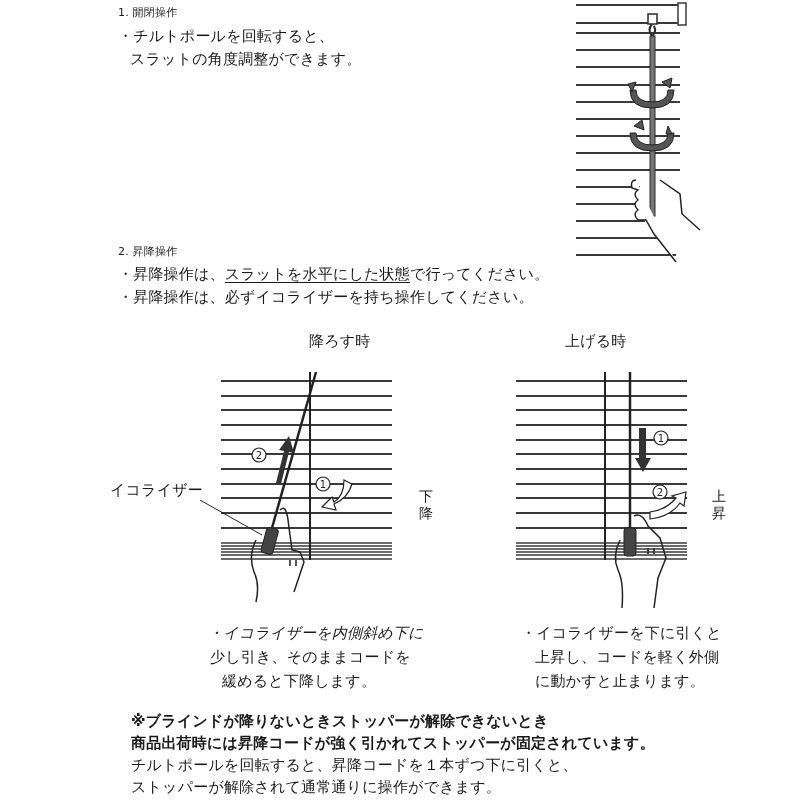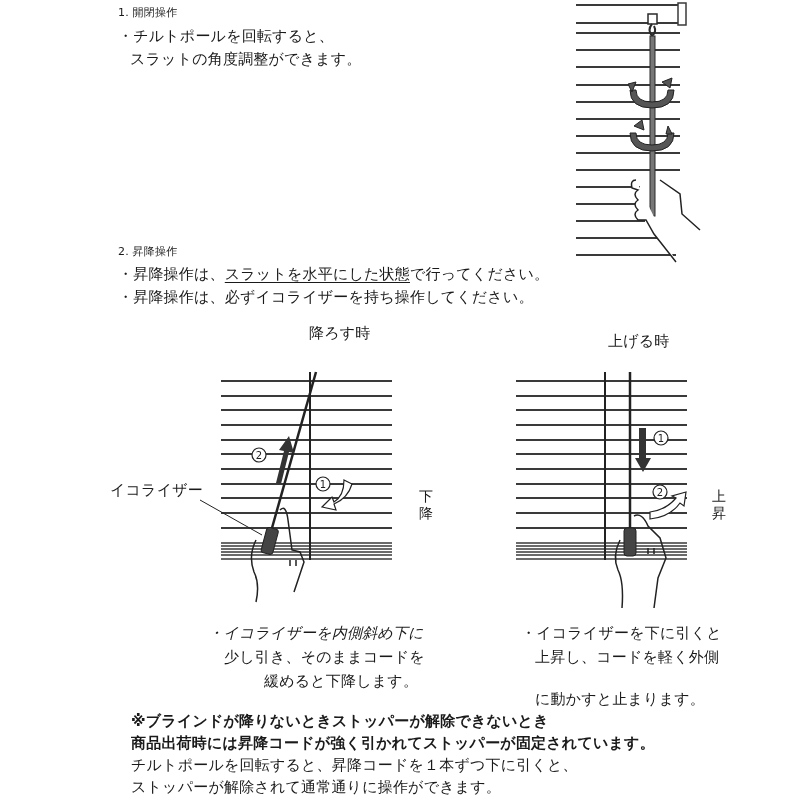--- a/index.html
+++ b/index.html
@@ -57,22 +57,22 @@
 
   <path d="M636 180 q-6 0 -4 8 l6 2 q-6 4 0 10 q-6 4 0 10 q-6 4 0 10 l8 0 l8 14 l22 28 M660 180 l20 14 l2 20 l18 16" fill="#fff" stroke="#222" stroke-width="1.5"></path>
 </svg>
 
 <div class="txt h" style="left:118px;top:242px;">2. 昇降操作</div>
 <div class="txt" style="left:118px;top:264px;">
   <span>・昇降操作は、</span><span class="u">スラットを水平にした状態</span><span>で行ってください。</span>
 </div>
 <div class="txt" style="left:118px;top:287px;">・昇降操作は、必ずイコライザーを持ち操作してください。</div>
 
-<div class="txt" style="left:265px;top:323px;padding-left:44px;">降ろす時</div>
-<div class="txt" style="left:608px;top:331px;text-align:right;">上げる時</div>
+<div class="txt" style="left:265px;top:331px;padding-left:44px;">降ろす時</div>
+<div class="txt" style="left:565px;top:331px;text-align:right;">上げる時</div>
 
 <svg width="800" height="800">
   <g stroke="#3a3a3a" stroke-width="2">
     <line x1="221" y1="381" x2="392" y2="381"></line>
     <line x1="221" y1="396" x2="392" y2="396"></line>
     <line x1="221" y1="410" x2="392" y2="410"></line>
     <line x1="221" y1="425" x2="392" y2="425"></line>
     <line x1="221" y1="440" x2="392" y2="440"></line>
     <line x1="221" y1="454" x2="392" y2="454"></line>
     <line x1="221" y1="469" x2="392" y2="469"></line>
@@ -152,23 +152,23 @@
 
   <path d="M620 540 q-8 16 -2 30 q6 12 4 38 M634 516 q8 -4 14 10 l12 12 l6 20 l-8 20 l-4 30 M648 548 l0 6 M654 548 l0 6" fill="none" stroke="#222" stroke-width="1.5"></path>
 </svg>
 
 <div class="vlabel" style="left:711px;top:488px;">
   <div>上</div>
   <div>昇</div>
 </div>
 
 <div class="txt" style="left:208px;top:623px;font-style:italic;">・イコライザーを内側斜め下に</div>
-<div class="txt" style="left:224px;top:647px;">少し引き、そのままコードを</div>
-<div class="txt" style="left:222px;top:671px;margin-left:42px;">緩めると下降します。</div>
+<div class="txt" style="left:210px;top:647px;">少し引き、そのままコードを</div>
+<div class="txt" style="left:222px;top:671px;">緩めると下降します。</div>
 
 <div class="txt" style="left:521px;top:623px;">・イコライザーを下に引くと</div>
 <div class="txt" style="left:535px;top:647px;">上昇し、コードを軽く外側</div>
-<div class="txt" style="left:535px;top:689px;">に動かすと止まります。</div>
+<div class="txt" style="left:535px;top:671px;">に動かすと止まります。</div>
 
 <div class="txt b" style="left:131px;top:711px;">※ブラインドが降りないときストッパーが解除できないとき</div>
 <div class="txt" style="left:131px;top:733px;font-weight:bold;">商品出荷時には昇降コードが強く引かれてストッパーが固定されています。</div>
 <div class="txt" style="left:131px;top:755px;">チルトポールを回転すると、昇降コードを１本ずつ下に引くと、</div>
 <div class="txt" style="left:131px;top:777px;">ストッパーが解除されて通常通りに操作ができます。</div>
 
 </body></html>

